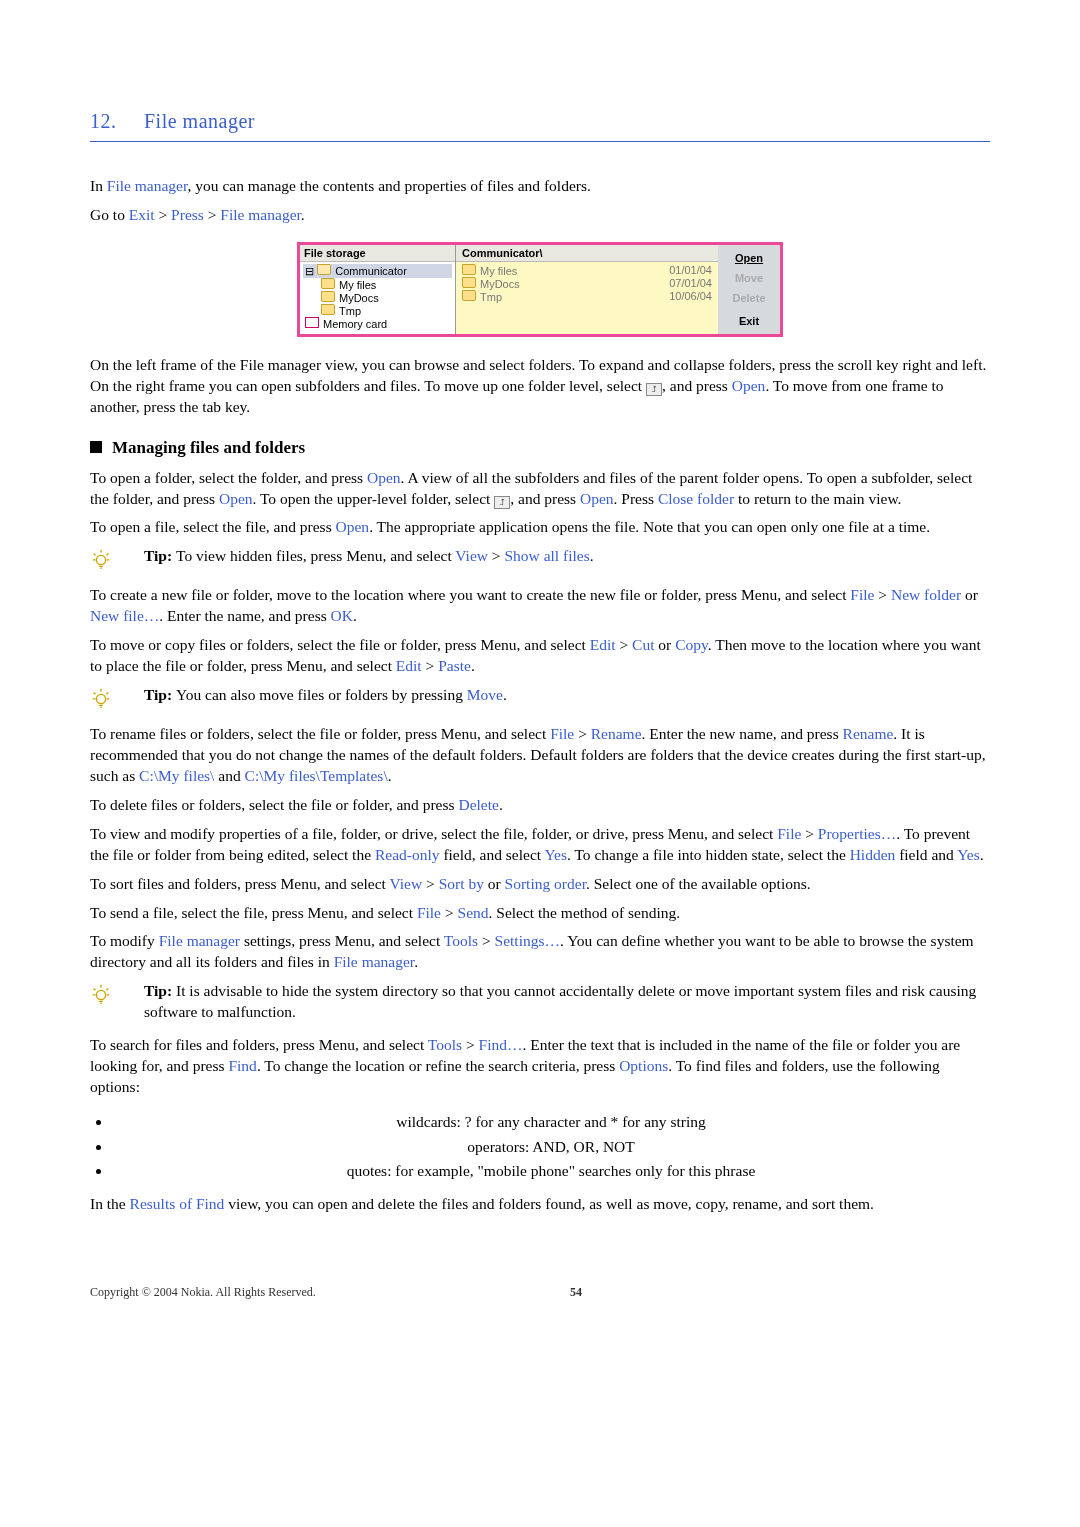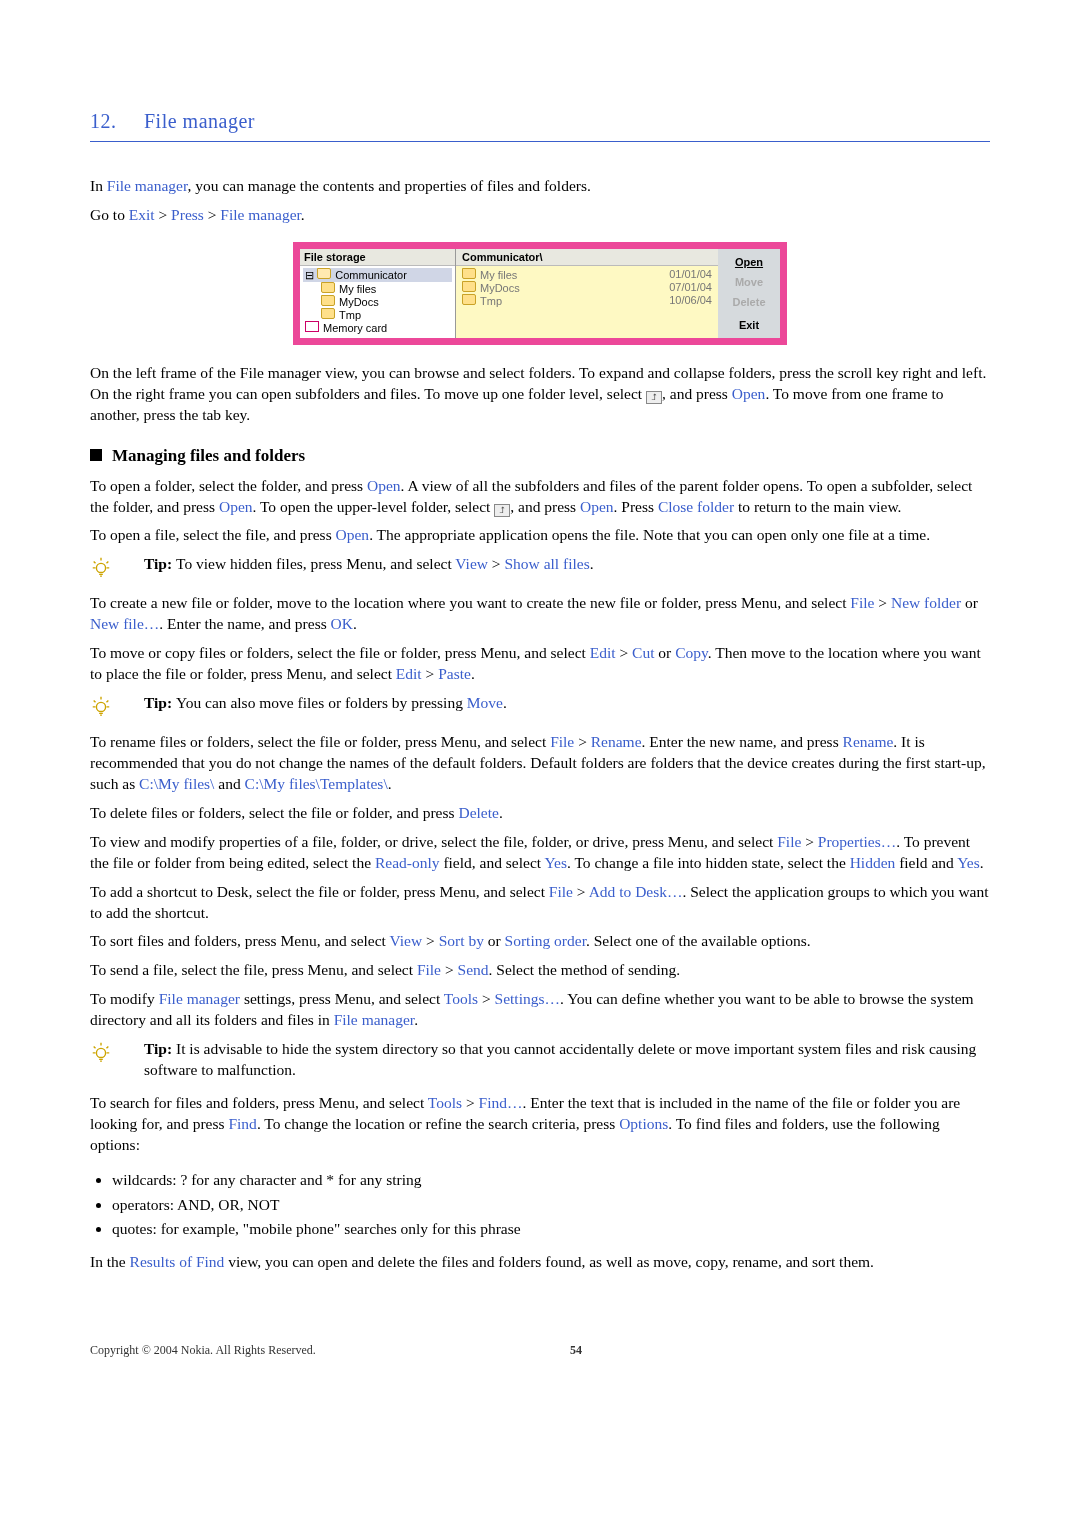--- a/index.html
+++ b/index.html
@@ -43,21 +43,21 @@
     display: inline-block;
     width: 12px;
     height: 12px;
     background: #000;
     margin-right: 10px;
     vertical-align: 0px;
   }
   .screenshot {
     margin: 8px auto 18px auto;
     width: 480px;
-    border: 7px solid #ec4899;
+    border: 3px solid #ec4899;
     background: #f0f0ec;
     font-family: Arial, sans-serif;
     font-size: 11px;
     display: flex;
   }
   .ss-left {
     width: 155px;
     border-right: 1px solid #999;
   }
   .ss-left-hdr {
@@ -144,20 +144,21 @@
     line-height: 1;
     padding-top: 2px;
     color: #cda400;
   }
   .tip-icon svg { width: 22px; height: 22px; }
   .tip-body { flex: 1; font-size: 15.5px; line-height: 1.35; }
   .tip-body b { font-weight: bold; }
   ul.bullets {
     margin: 12px 0 10px 0;
     padding-left: 22px;
+    text-align: center;
   }
   ul.bullets li {
     font-size: 15.5px;
     line-height: 1.6;
   }
   .footer {
     margin-top: 70px;
     font-size: 12px;
     color: #333;
     display: flex;
@@ -281,23 +282,20 @@
   </p>
 
   <p>
     <span>To delete files or folders, select the file or folder, and press </span><span class="link">Delete</span><span>.</span>
   </p>
 
   <p>
     <span>To view and modify properties of a file, folder, or drive, select the file, folder, or drive, press Menu, and select </span><span class="link">File</span><span> &gt; </span><span class="link">Properties…</span><span>. To prevent the file or folder from being edited, select the </span><span class="link">Read-only</span><span> field, and select </span><span class="link">Yes</span><span>. To change a file into hidden state, select the </span><span class="link">Hidden</span><span> field and </span><span class="link">Yes</span><span>.</span>
   </p>
 
-  <p>
-    <span>To add a shortcut to Desk, select the file or folder, press Menu, and select </span><span class="link">File</span><span> &gt; </span><span class="link">Add to Desk…</span><span>. Select the application groups to which you want to add the shortcut.</span>
-  </p>
 
   <p>
     <span>To sort files and folders, press Menu, and select </span><span class="link">View</span><span> &gt; </span><span class="link">Sort by</span><span> or </span><span class="link">Sorting order</span><span>. Select one of the available options.</span>
   </p>
 
   <p>
     <span>To send a file, select the file, press Menu, and select </span><span class="link">File</span><span> &gt; </span><span class="link">Send</span><span>. Select the method of sending.</span>
   </p>
 
   <p>

